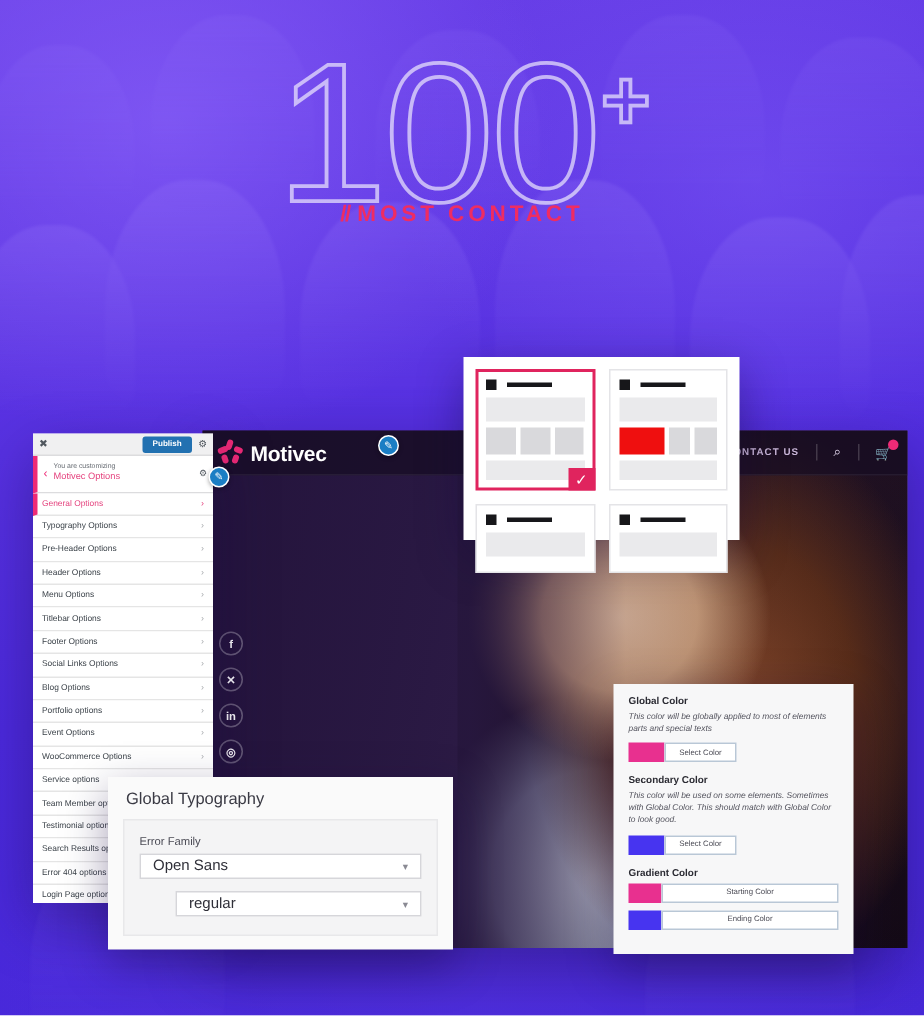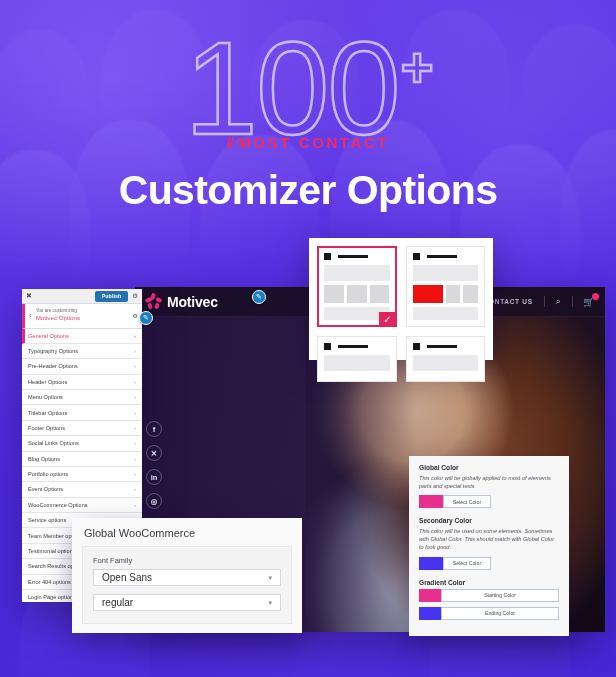--- a/index.html
+++ b/index.html
@@ -249,21 +249,20 @@
     </div>
   </div>
 
   <div class="hero">
     <div style="position:relative;display:inline-block;">
       <span class="num100">100</span><span class="plus">+</span>
       <div class="mostadv">
         <span class="slashes">//</span><span>MOST CONTACT</span>
       </div>
     </div>
-    <div class="bigtitle">Customizer Options</div>
   </div>
 
   <div id="preview" class="shot">
     <div class="photo"></div>
     <div class="ovl"></div>
 
     <div class="phdr">
       <div class="logo">
         <span class="logoicon">
           <i style="left:6px;top:0;width:4px;height:7px;transform:rotate(18deg);"></i>
@@ -426,28 +425,28 @@
     <div class="lcard">
       <div class="lc-top">
           <span class="lc-sq"></span>
           <span class="lc-bar"></span>
         </div>
       <div class="lc-hero"></div>
     </div>
   </div>
 
   <div id="typography" class="shot">
-    <div class="tyhead">Global WooCommerce</div>
+    <div class="tyhead">Global Typography</div>
     <div class="tybody">
-      <div class="tylabel">Font Family</div>
+      <div class="tylabel">Error Family</div>
       <div class="tysel">
         <span>Open Sans</span>
         <span class="tcv">▾</span>
       </div>
-      <div class="tysel" style="margin-bottom:0;">
+      <div class="tysel" style="margin-bottom:0;margin-left:24px;">
         <span>regular</span>
         <span class="tcv">▾</span>
       </div>
     </div>
   </div>
 
   <div id="colorpanel" class="shot">
     <div class="cp-h">Global Color</div>
     <div class="cp-d">This color will be globally applied to most of elements parts and special texts</div>
     <div class="cp-row">

